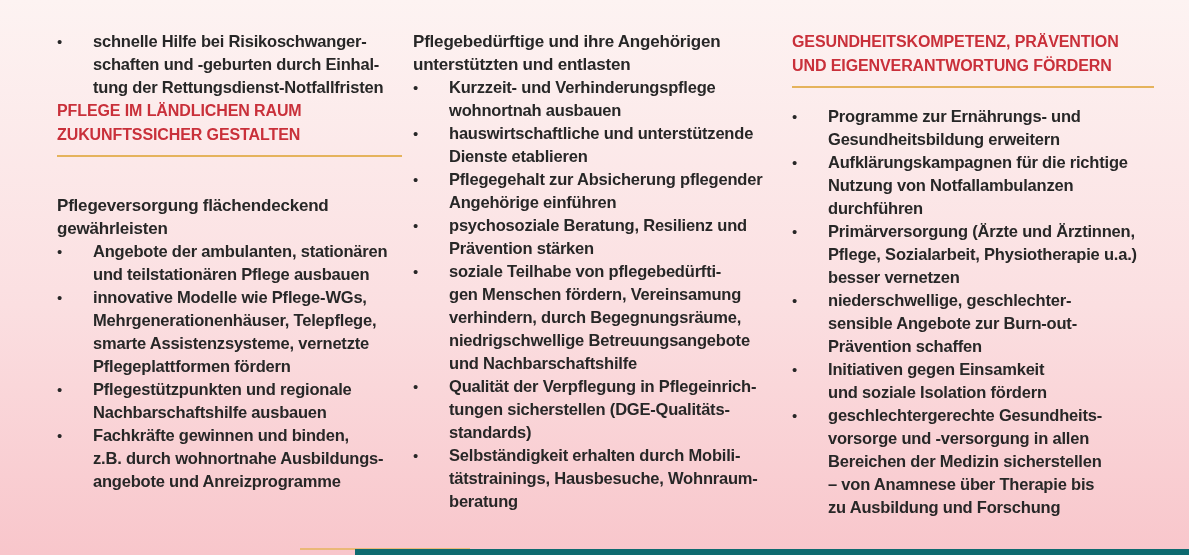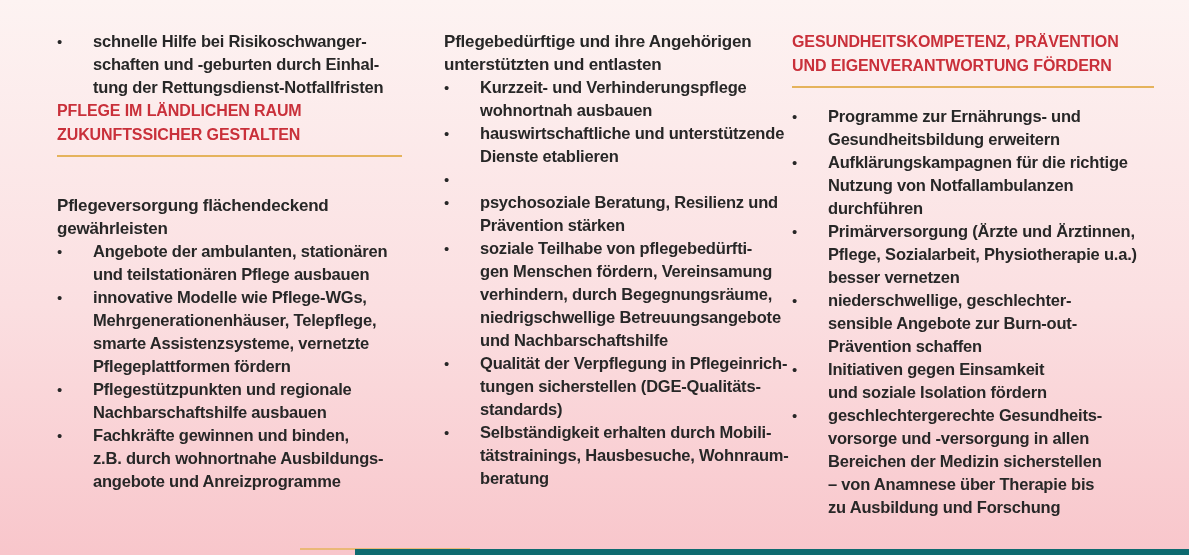--- a/index.html
+++ b/index.html
@@ -15,21 +15,21 @@
   html,body{width:1189px;height:555px;overflow:hidden;}
   body{
     font-family:"Liberation Sans","DejaVu Sans",sans-serif;
     color:var(--body-text);
     background:linear-gradient(180deg,var(--bg-top) 0%,var(--bg-mid) 55%,var(--bg-bottom) 100%);
     position:relative;
   }
   .page{position:absolute;inset:0;}
   .col{position:absolute;top:30px;}
   .col-1{left:57px;width:345px;}
-  .col-2{left:444px;width:352px;}
+  .col-2{left:413px;width:352px;}
   .col-3{left:792px;width:362px;}
   .body-text, .item-text{
     font-size:16.5px;
     line-height:23px;
     letter-spacing:-0.2px;
     white-space:pre-line;
   }
   .red-heading{
     color:var(--heading-red);
     font-weight:bold;
@@ -141,20 +141,22 @@
         <span class="item-text">Kurzzeit- und Verhinderungspflege
 wohnortnah ausbauen</span>
       </li>
       <li class="bullet-item">
         <span class="bullet-marker">•</span>
         <span class="item-text">hauswirtschaftliche und unterstützende
 Dienste etablieren</span>
       </li>
       <li class="bullet-item">
         <span class="bullet-marker">•</span>
+        <span class="item-text">Pflegegehalt zur Absicherung pflegender
+Angehörige einführen</span>
       </li>
       <li class="bullet-item">
         <span class="bullet-marker">•</span>
         <span class="item-text">psychosoziale Beratung, Resilienz und
 Prävention stärken</span>
       </li>
       <li class="bullet-item">
         <span class="bullet-marker">•</span>
         <span class="item-text">soziale Teilhabe von pflegebedürfti-
 gen Menschen fördern, Vereinsamung

